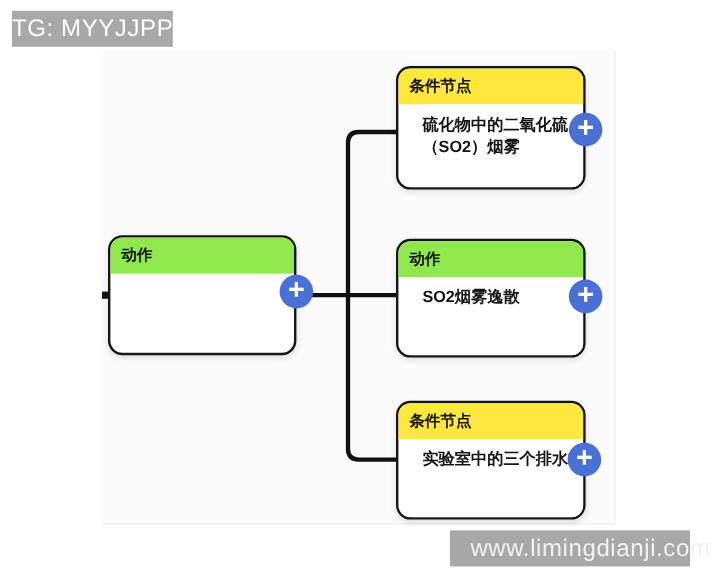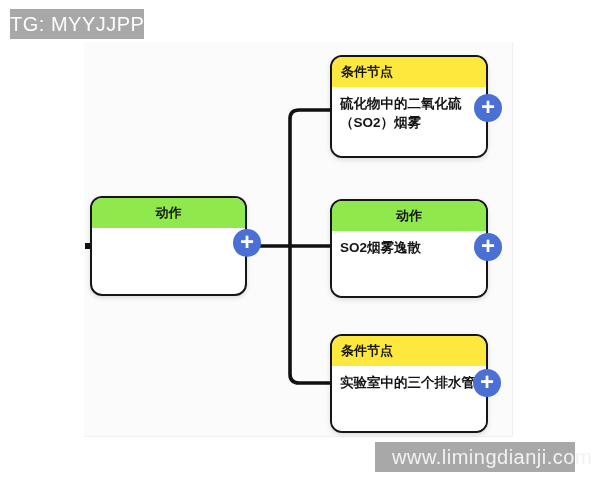--- a/index.html
+++ b/index.html
@@ -47,31 +47,32 @@
     z-index: 5;
   }
   .node-header {
     height: 30px;
     display: flex; align-items: center;
     padding: 0 9px;
     font-size: 13px;
     font-weight: bold;
     color: #151515;
   }
-  .node.action .node-header { background: #8fe94d; justify-content: center; }
+  .node.action .node-header { background: #8fe94d; }
   .node.condition .node-header { background: #ffe83e; }
   .node-body {
     background: #ffffff;
     border-radius: 8px 8px 0 0;
     height: calc(100% - 30px);
     padding: 7px 4px 0 8px;
     font-size: 13.5px;
     font-weight: bold;
     color: #151515;
     line-height: 19px;
+    margin-left: 12px;
   }
   .node-body .line { white-space: nowrap; }
 
   
   .add-btn {
     position: absolute;
     width: 28px; height: 28px;
     border-radius: 50%;
     background: #4a70d6;
     border: none;

